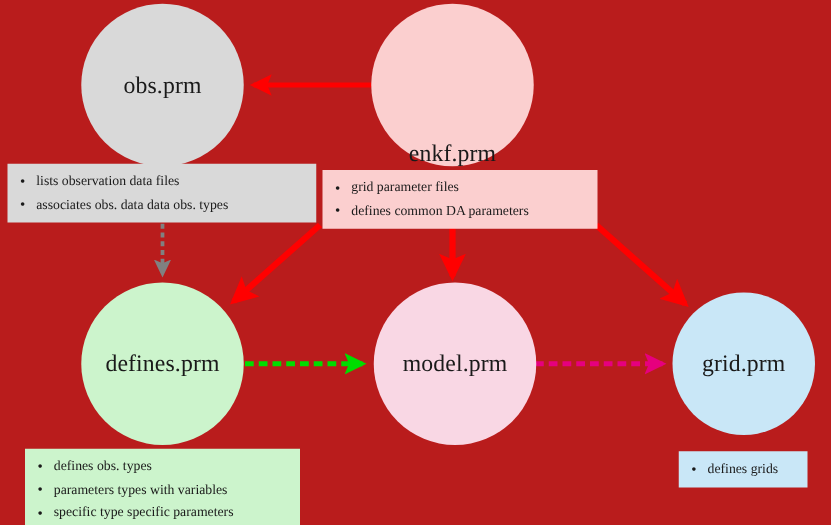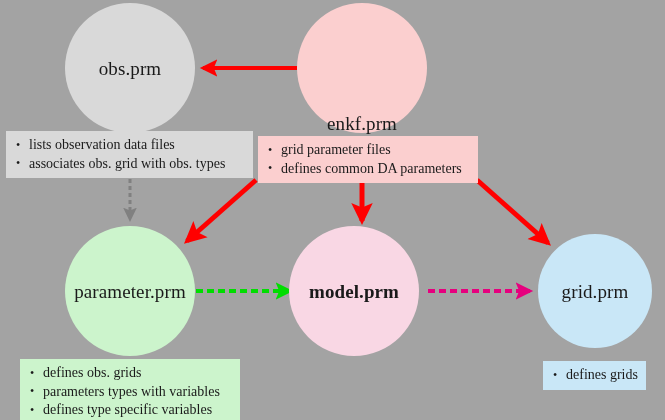--- a/index.html
+++ b/index.html
@@ -44,52 +44,52 @@
     padding: 5px 9px 5px 10px;
     z-index: 4;
     color: #1a1a1a;
   }
   .note ul {
     margin: 0;
     padding: 0;
     list-style: none;
   }
   .note li {
-    font-size: 14px;
+    font-size: 11px;
     line-height: 18.5px;
     white-space: nowrap;
     position: relative;
     padding-left: 13px;
   }
   .note li::before {
     content: "\2022";
     position: absolute;
     left: 0;
     top: -0.5px;
     font-size: 12px;
   }
 
   
   #node-obs      { left: 65px;  top: 3px;   width: 130px; height: 130px; }
   #node-enkf     { left: 297px; top: 3px;   width: 130px; height: 130px; align-items: flex-end; }
   #node-obstypes { left: 65px;  top: 226px; width: 130px; height: 130px; }
-  #node-model    { left: 289px; top: 226px; width: 130px; height: 130px; font-weight: bold; }
+  #node-model    { left: 299px; top: 226px; width: 130px; height: 130px; }
   #node-grid     { left: 538px; top: 234px; width: 114px; height: 114px; justify-content: center; }
 
   
   #note-obs      { left: 6px;   top: 131px; width: 247px; }
   #note-enkf     { left: 258px; top: 136px; width: 220px; }
   #note-obstypes { left: 20px;  top: 359px; width: 220px; }
   #note-model    { left: 257px; top: 359px; width: 210px; }
   #note-grid     { left: 543px; top: 361px; width: 103px; }
 </style>
 </head>
 <body>
 
-<div id="diagram-root" style="background: #a3a3a3;">
+<div id="diagram-root" style="background: #b91c1c;">
 
   <svg id="edges" viewBox="0 0 665 420" xmlns="http://www.w3.org/2000/svg">
     <defs>
       <marker id="ah-red" markerWidth="5" markerHeight="5" refX="3.6" refY="2.5" orient="auto" markerUnits="strokeWidth">
         <path d="M0,0.35 L4.4,2.5 L0,4.65 L0.9,2.5 Z" fill="#ff0000"></path>
       </marker>
       <marker id="ah-gray" markerWidth="5.4" markerHeight="5.4" refX="3.8" refY="2.7" orient="auto" markerUnits="strokeWidth">
         <path d="M0,0.4 L4.8,2.7 L0,5.0 L1.0,2.7 Z" fill="#808080"></path>
       </marker>
       <marker id="ah-green" markerWidth="5" markerHeight="5" refX="3.6" refY="2.5" orient="auto" markerUnits="strokeWidth">
@@ -117,50 +117,50 @@
 
   <div class="node" id="node-obs" style="background: rgb(217, 217, 217); color: rgb(26, 26, 26);">
     <span class="node-label">obs.prm</span>
   </div>
 
   <div class="node" id="node-enkf" style="background: rgb(251, 207, 207); color: rgb(26, 26, 26);">
     <span class="node-label">enkf.prm</span>
   </div>
 
   <div class="node" id="node-obstypes" style="background: rgb(204, 244, 204); color: rgb(26, 26, 26);">
-    <span class="node-label">parameter.prm</span>
+    <span class="node-label">defines.prm</span>
   </div>
 
   <div class="node" id="node-model" style="background: rgb(249, 215, 228); color: rgb(26, 26, 26);">
     <span class="node-label">model.prm</span>
   </div>
 
   <div class="node" id="node-grid" style="background: rgb(201, 231, 247); color: rgb(26, 26, 26);">
     <span class="node-label">grid.prm</span>
   </div>
 
   <div class="note" id="note-obs" style="background: rgb(217, 217, 217);">
     <ul>
       <li>lists observation data files</li>
-      <li>associates obs. grid with obs. types</li>
+      <li>associates obs. data data obs. types</li>
     </ul>
   </div>
 
   <div class="note" id="note-enkf" style="background: rgb(251, 207, 207);">
     <ul>
       <li>grid parameter files</li>
       <li>defines common DA parameters</li>
     </ul>
   </div>
 
   <div class="note" id="note-obstypes" style="background: rgb(204, 244, 204);">
     <ul>
-      <li>defines obs. grids</li>
+      <li>defines obs. types</li>
       <li>parameters types with variables</li>
-      <li>defines type specific variables</li>
+      <li>specific type specific parameters</li>
     </ul>
   </div>
 
 
   <div class="note" id="note-grid" style="background: rgb(201, 231, 247);">
     <ul>
       <li>defines grids</li>
     </ul>
   </div>
 

